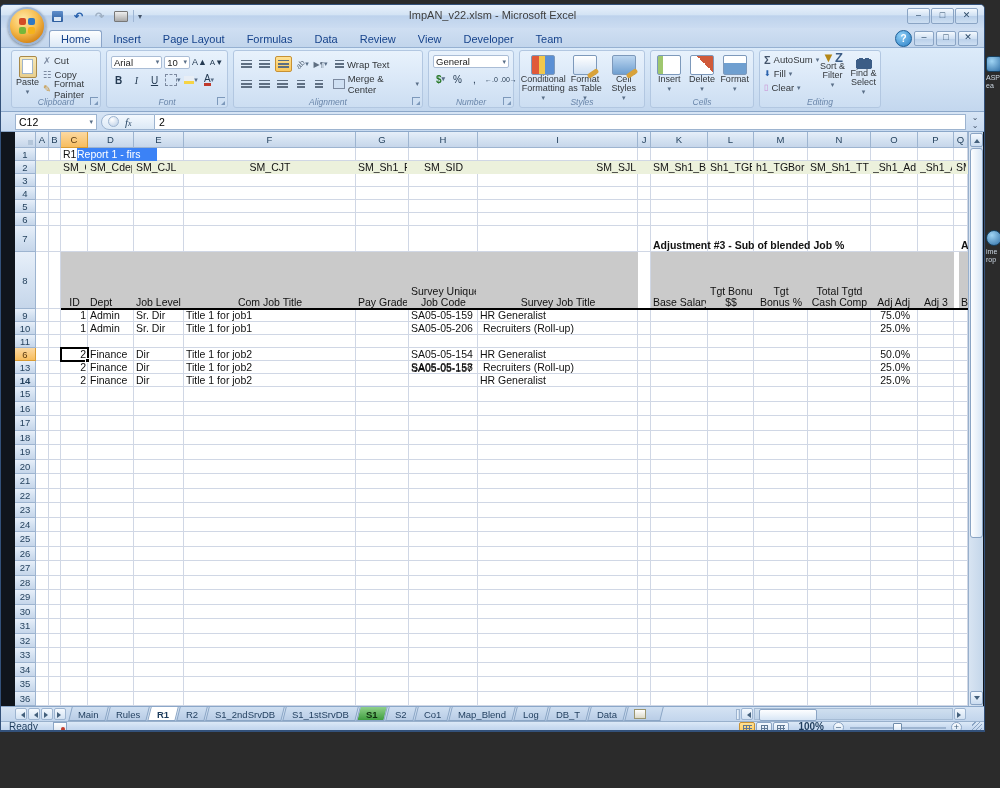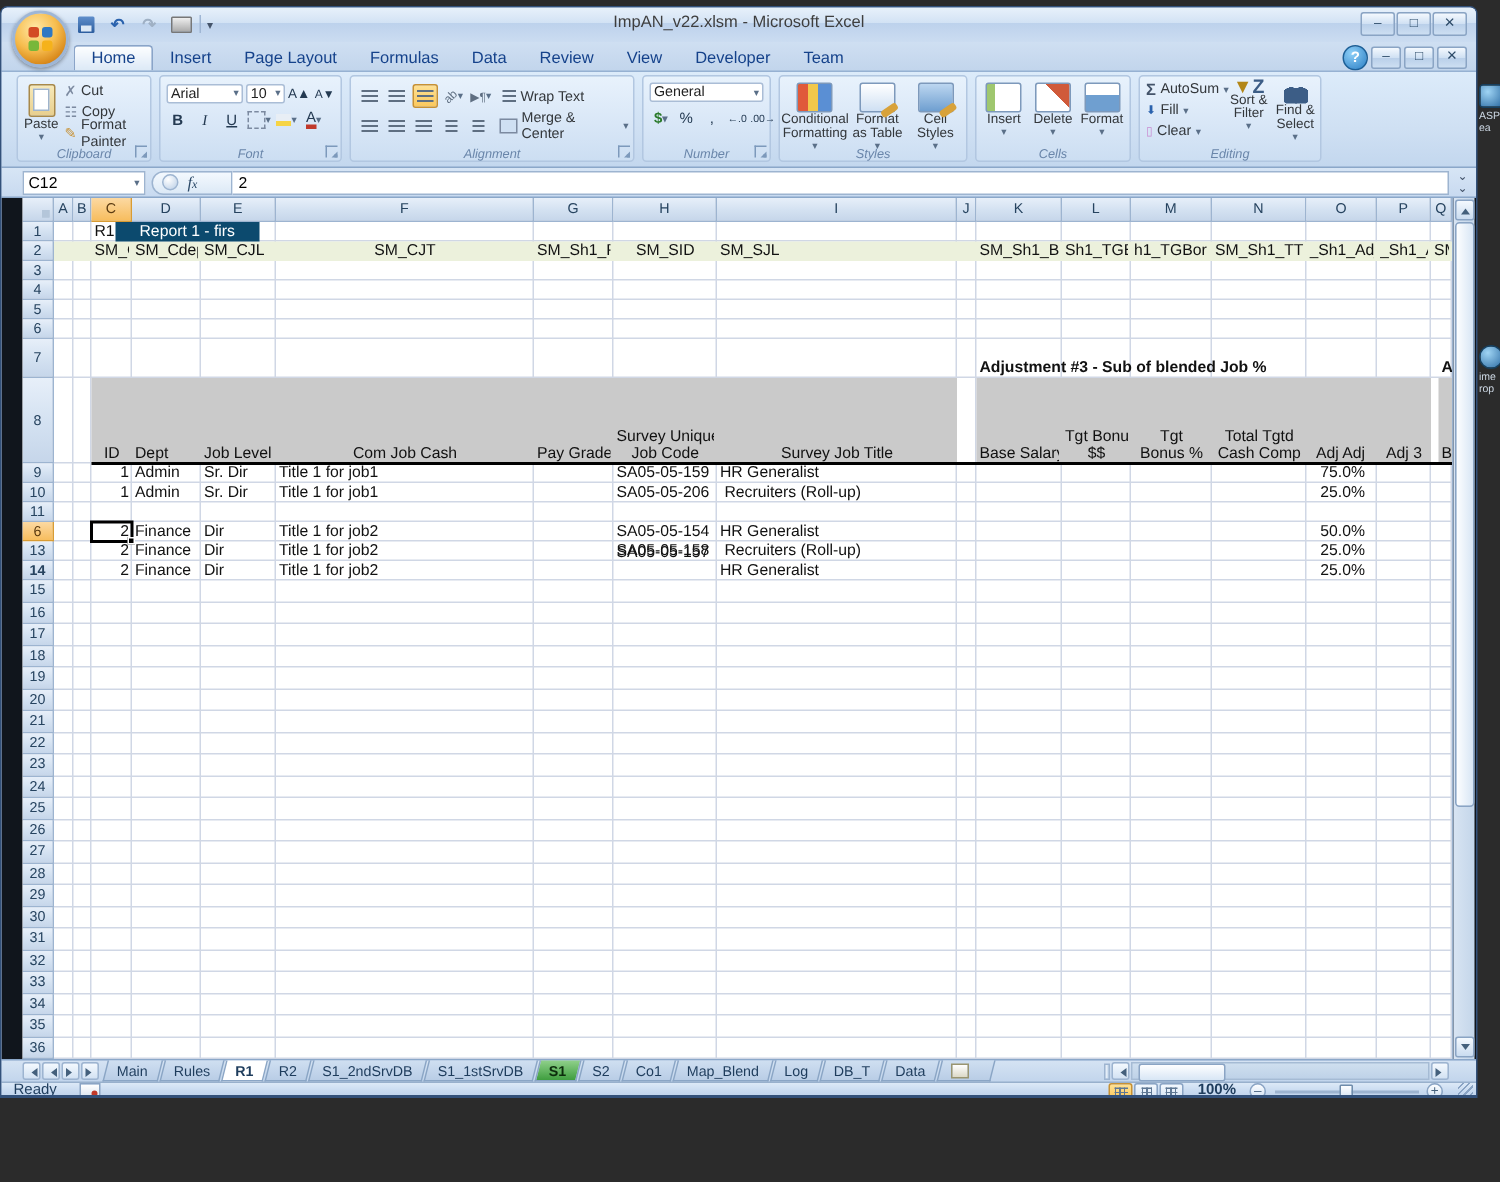--- a/index.html
+++ b/index.html
@@ -64,21 +64,21 @@
   #sheetzone{position:absolute;left:0;top:127px;width:100%;height:574px;background:#10151c;}
   #grid{position:absolute;left:14px;top:0;width:953px;height:574px;background:#fff;overflow:hidden;}
   .colhead,.rowhead{position:absolute;background:linear-gradient(#e7eff9,#d3e1f1 55%,#c6d6ea);border-right:1px solid #9db4d0;border-bottom:1px solid #9db4d0;box-sizing:border-box;font-size:9.5px;color:#26435f;display:flex;align-items:center;justify-content:center;}
   .colhead.sel,.rowhead.sel{background:linear-gradient(#fcd9a2,#f7bd5e);border-color:#d99c33;color:#5a3a10;}
   .corner{position:absolute;left:0;top:0;width:21px;height:16px;background:linear-gradient(#e7eff9,#c6d6ea);border-right:1px solid #9db4d0;border-bottom:1px solid #9db4d0;box-sizing:border-box;}
   .corner:after{content:"";position:absolute;right:2px;bottom:2px;border:5px solid transparent;border-right-color:#b4c6da;border-bottom-color:#b4c6da;border-width:0 5px 5px 0;}
   .gcell{position:absolute;font-size:10.5px;color:#111;white-space:pre;overflow:hidden;line-height:12px;}
   .gfill{position:absolute;}
   .selbox{position:absolute;border:2px solid #000;box-sizing:border-box;}
   .selhandle{position:absolute;width:3px;height:3px;background:#000;border:1px solid #fff;}
-  .blacklabel{position:absolute;background:#0c4a6e;color:#fff;font-size:10.5px;line-height:13px;padding-left:16px;white-space:nowrap;overflow:hidden;}
+  .blacklabel{position:absolute;background:#3b82f6;color:#fff;font-size:10.5px;line-height:13px;padding-left:0;white-space:nowrap;overflow:hidden;}
   
   .vscroll{position:absolute;left:967px;top:0;width:15px;height:574px;background:linear-gradient(90deg,#d8e4f2,#c4d6ea);border-left:1px solid #98b0cc;box-sizing:border-box;}
   .varrow{position:absolute;left:1px;width:13px;height:14px;background:linear-gradient(#f4f9fe,#cadcf0);border:1px solid #8aa4c4;border-radius:2px;box-sizing:border-box;}
   .tri-up{width:0;height:0;border:3px solid transparent;border-bottom:4px solid #44607c;margin:2px auto;}
   .tri-down{width:0;height:0;border:3px solid transparent;border-top:4px solid #44607c;margin:4px auto;}
   .tri-left{width:0;height:0;border:3px solid transparent;border-right:4px solid #44607c;margin:3px auto;}
   .tri-right{width:0;height:0;border:3px solid transparent;border-left:4px solid #44607c;margin:3px auto;}
   .vthumb{position:absolute;left:1px;top:16px;width:13px;height:390px;background:linear-gradient(90deg,#fdfeff,#d8e6f5);border:1px solid #8aa4c4;border-radius:3px;box-sizing:border-box;}
   
   .tabbar{position:absolute;left:0;top:701px;width:100%;height:15px;background:linear-gradient(#d5e3f3,#c2d5ec);border-top:1px solid #8ba7c9;box-sizing:border-box;display:flex;align-items:stretch;}
@@ -454,34 +454,34 @@
         <div class="rowhead" style="left: 0px; top: 530.5px; width: 21px; height: 14.5px;">34</div>
         <div class="rowhead" style="left: 0px; top: 545px; width: 21px; height: 14.5px;">35</div>
         <div class="rowhead" style="left: 0px; top: 559.5px; width: 21px; height: 14.5px;">36</div>
         <div class="gcell" style="left: 48px; top: 16px; width: 23px; line-height: 12px;">R1</div>
         <div class="gcell" style="left: 48px; top: 29px; width: 23px; line-height: 12px;">SM_C</div>
         <div class="gcell" style="left: 75px; top: 29px; width: 42px; line-height: 12px;">SM_Cdept</div>
         <div class="gcell" style="left: 121px; top: 29px; width: 46px; line-height: 12px;">SM_CJL</div>
         <div class="gcell" style="left: 171px; top: 29px; width: 168px; line-height: 12px; text-align: center;">SM_CJT</div>
         <div class="gcell" style="left: 343px; top: 29px; width: 49px; line-height: 12px; text-align: center;">SM_Sh1_PG</div>
         <div class="gcell" style="left: 396px; top: 29px; width: 65px; line-height: 12px; text-align: center;">SM_SID</div>
-        <div class="gcell" style="left: 465px; top: 29px; width: 156px; line-height: 12px; text-align: left;">SM_SJL</div>
+        <div class="gcell" style="left: 465px; top: 29px; width: 156px; line-height: 12px; text-align: right;">SM_SJL</div>
         <div class="gcell" style="left: 638px; top: 29px; width: 53px; line-height: 12px;">SM_Sh1_Base</div>
         <div class="gcell" style="left: 695px; top: 29px; width: 42px; line-height: 12px;">Sh1_TGBon</div>
         <div class="gcell" style="left: 741px; top: 29px; width: 50px; line-height: 12px;">h1_TGBor</div>
         <div class="gcell" style="left: 795px; top: 29px; width: 59px; line-height: 12px;">SM_Sh1_TTGCC</div>
         <div class="gcell" style="left: 858px; top: 29px; width: 43px; line-height: 12px;">_Sh1_Adj</div>
         <div class="gcell" style="left: 905px; top: 29px; width: 32px; line-height: 12px;">_Sh1_Adj</div>
         <div class="gcell" style="left: 941px; top: 29px; width: 10px; line-height: 12px;">SM_</div>
         <div class="gcell" style="left: 638px; top: 107px; width: 300px; line-height: 12px; font-weight: bold; overflow: visible;">Adjustment #3 - Sub of blended Job %</div>
         <div class="gcell" style="left: 946px; top: 107px; width: 300px; line-height: 12px; font-weight: bold; overflow: visible;">Ad</div>
         <div class="gcell" style="left: 48px; top: 164px; width: 23px; line-height: 12px; text-align: center;">ID</div>
         <div class="gcell" style="left: 75px; top: 164px; width: 42px; line-height: 12px;">Dept</div>
         <div class="gcell" style="left: 121px; top: 164px; width: 46px; line-height: 12px;">Job Level</div>
-        <div class="gcell" style="left: 171px; top: 164px; width: 168px; line-height: 12px; text-align: center;">Com Job Cash</div>
+        <div class="gcell" style="left: 171px; top: 164px; width: 168px; line-height: 12px; text-align: center;">Com Job Title</div>
         <div class="gcell" style="left: 343px; top: 164px; width: 49px; line-height: 12px; text-align: center;">Pay Grade</div>
         <div class="gcell" style="left: 396px; top: 154px; width: 65px; line-height: 11px; text-align: center;">Survey Unique
 Job Code</div>
         <div class="gcell" style="left: 465px; top: 164px; width: 156px; line-height: 12px; text-align: center;">Survey Job Title</div>
         <div class="gcell" style="left: 638px; top: 164px; width: 53px; line-height: 12px; text-align: center;">Base Salary</div>
         <div class="gcell" style="left: 695px; top: 154px; width: 42px; line-height: 11px; text-align: center;">Tgt Bonus
 $$</div>
         <div class="gcell" style="left: 741px; top: 154px; width: 50px; line-height: 11px; text-align: center;">Tgt
 Bonus %</div>
         <div class="gcell" style="left: 795px; top: 154px; width: 59px; line-height: 11px; text-align: center;">Total Tgtd

